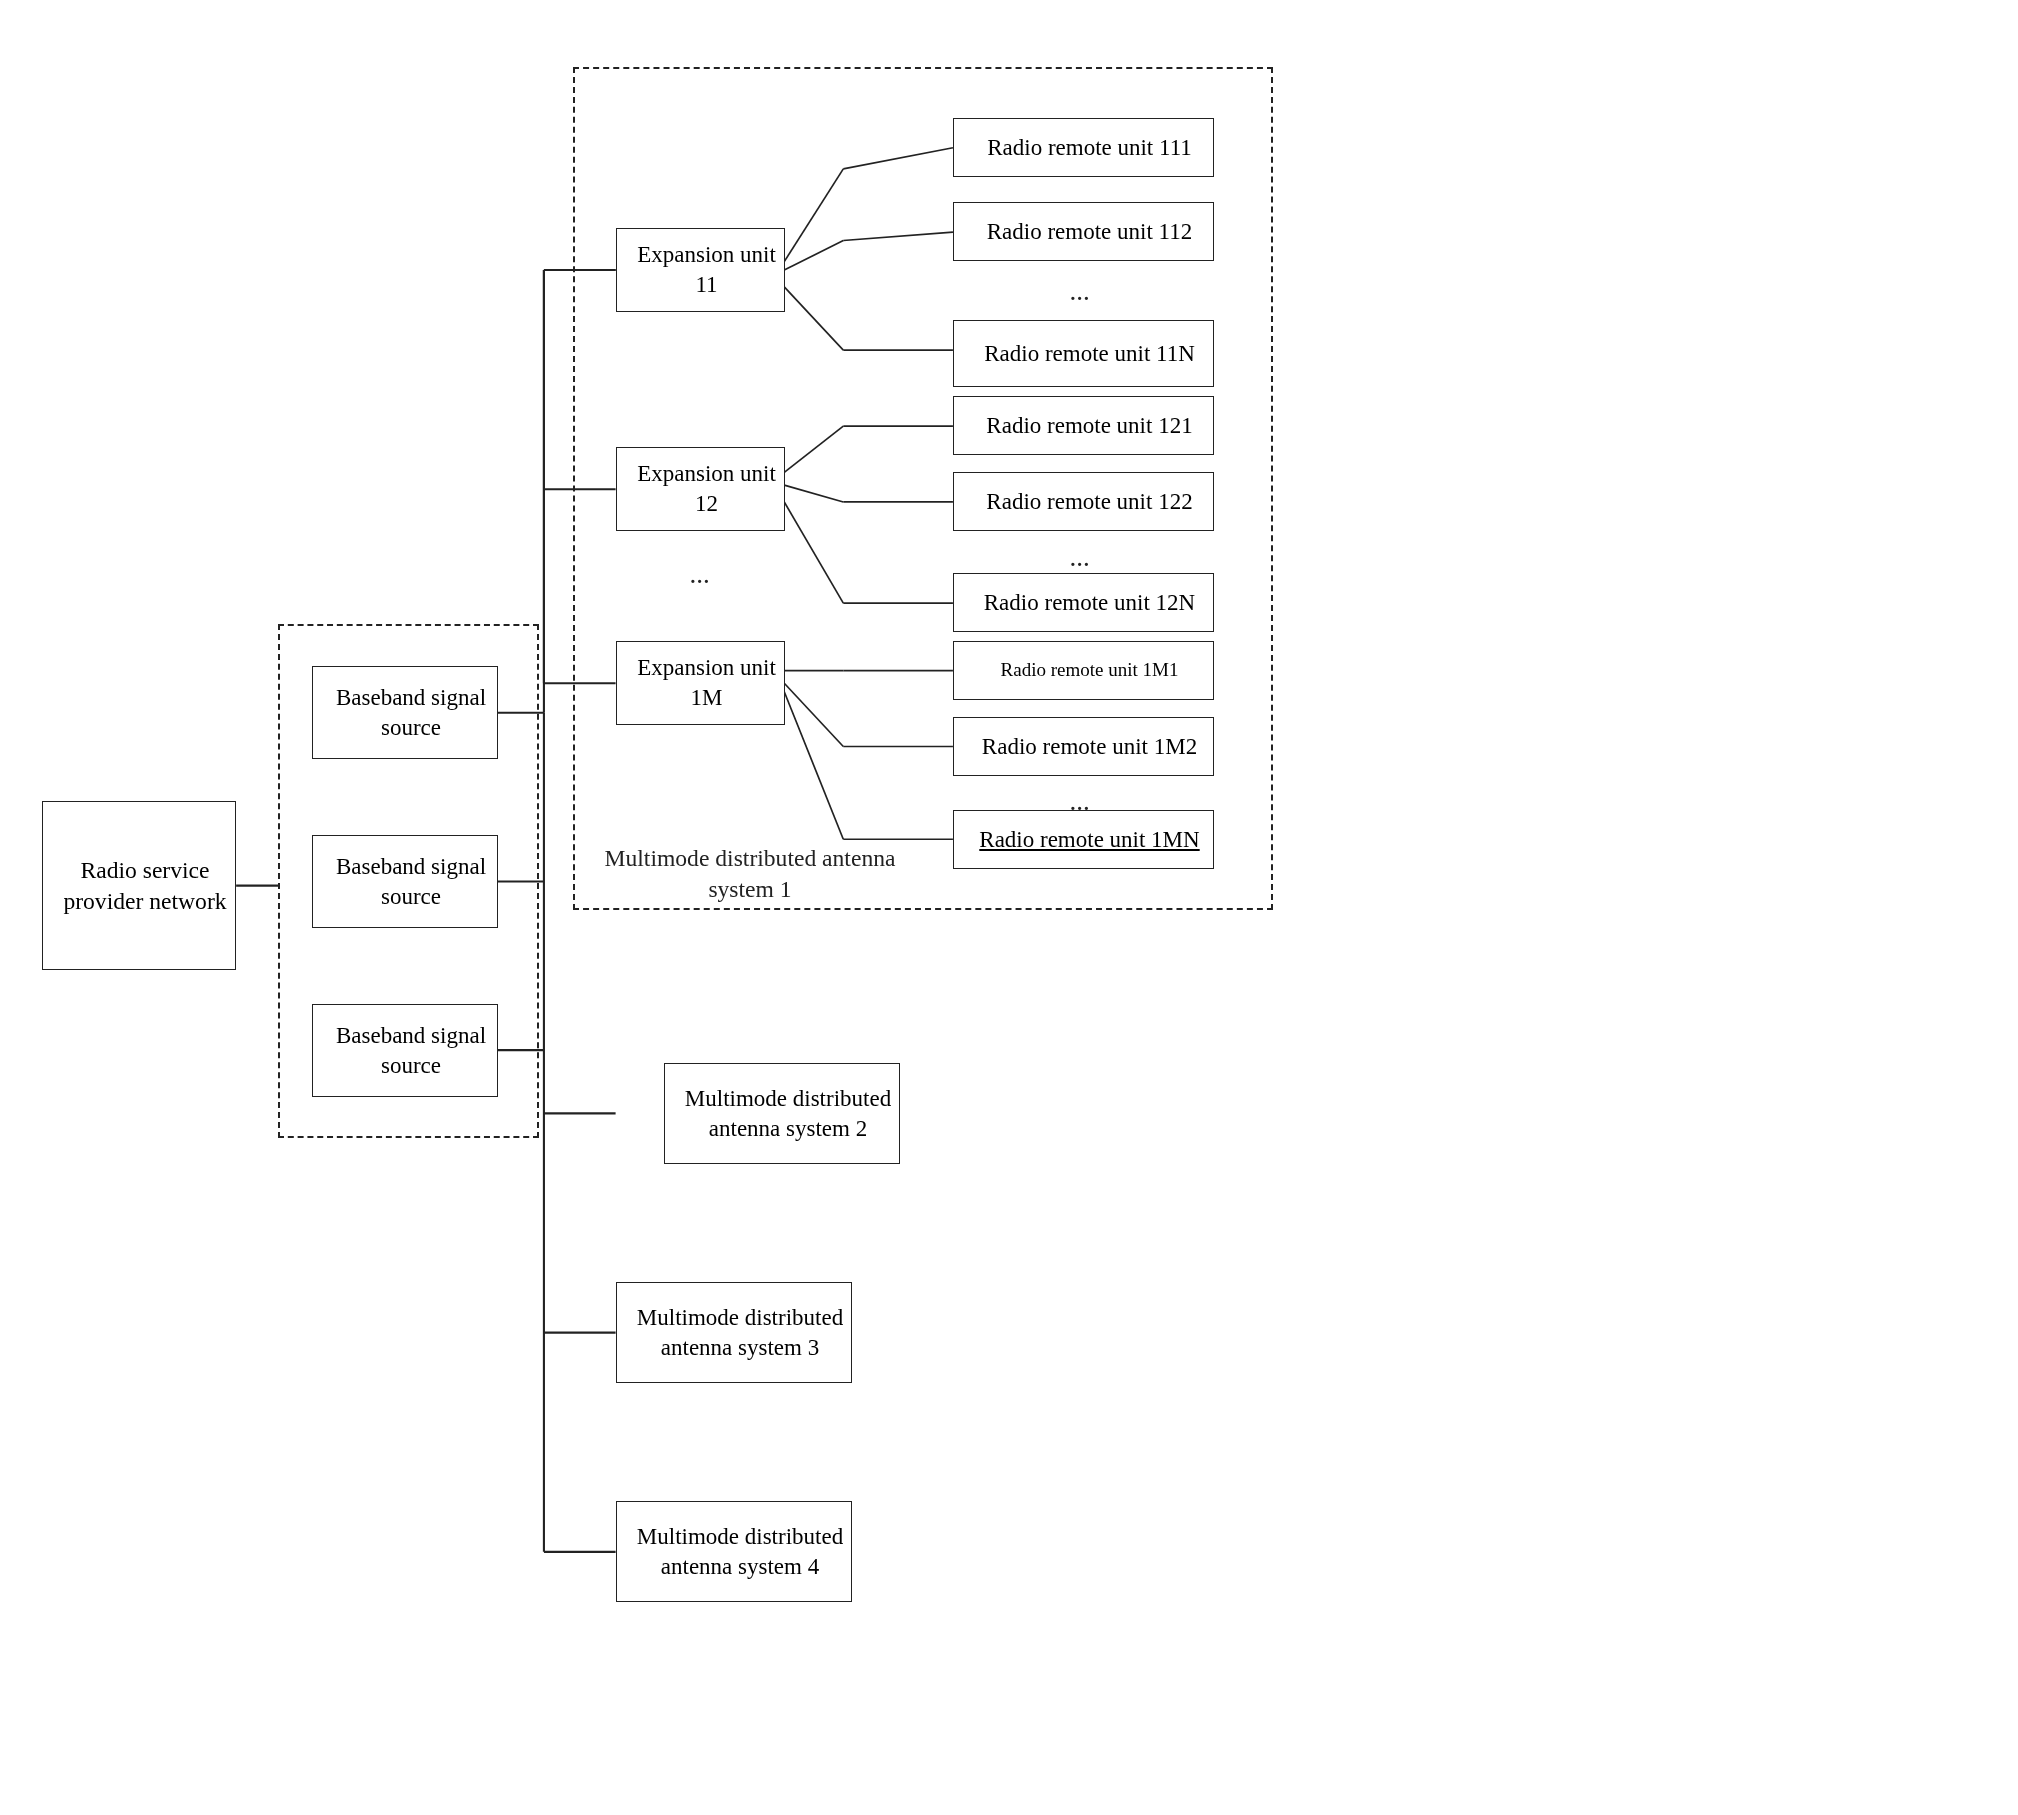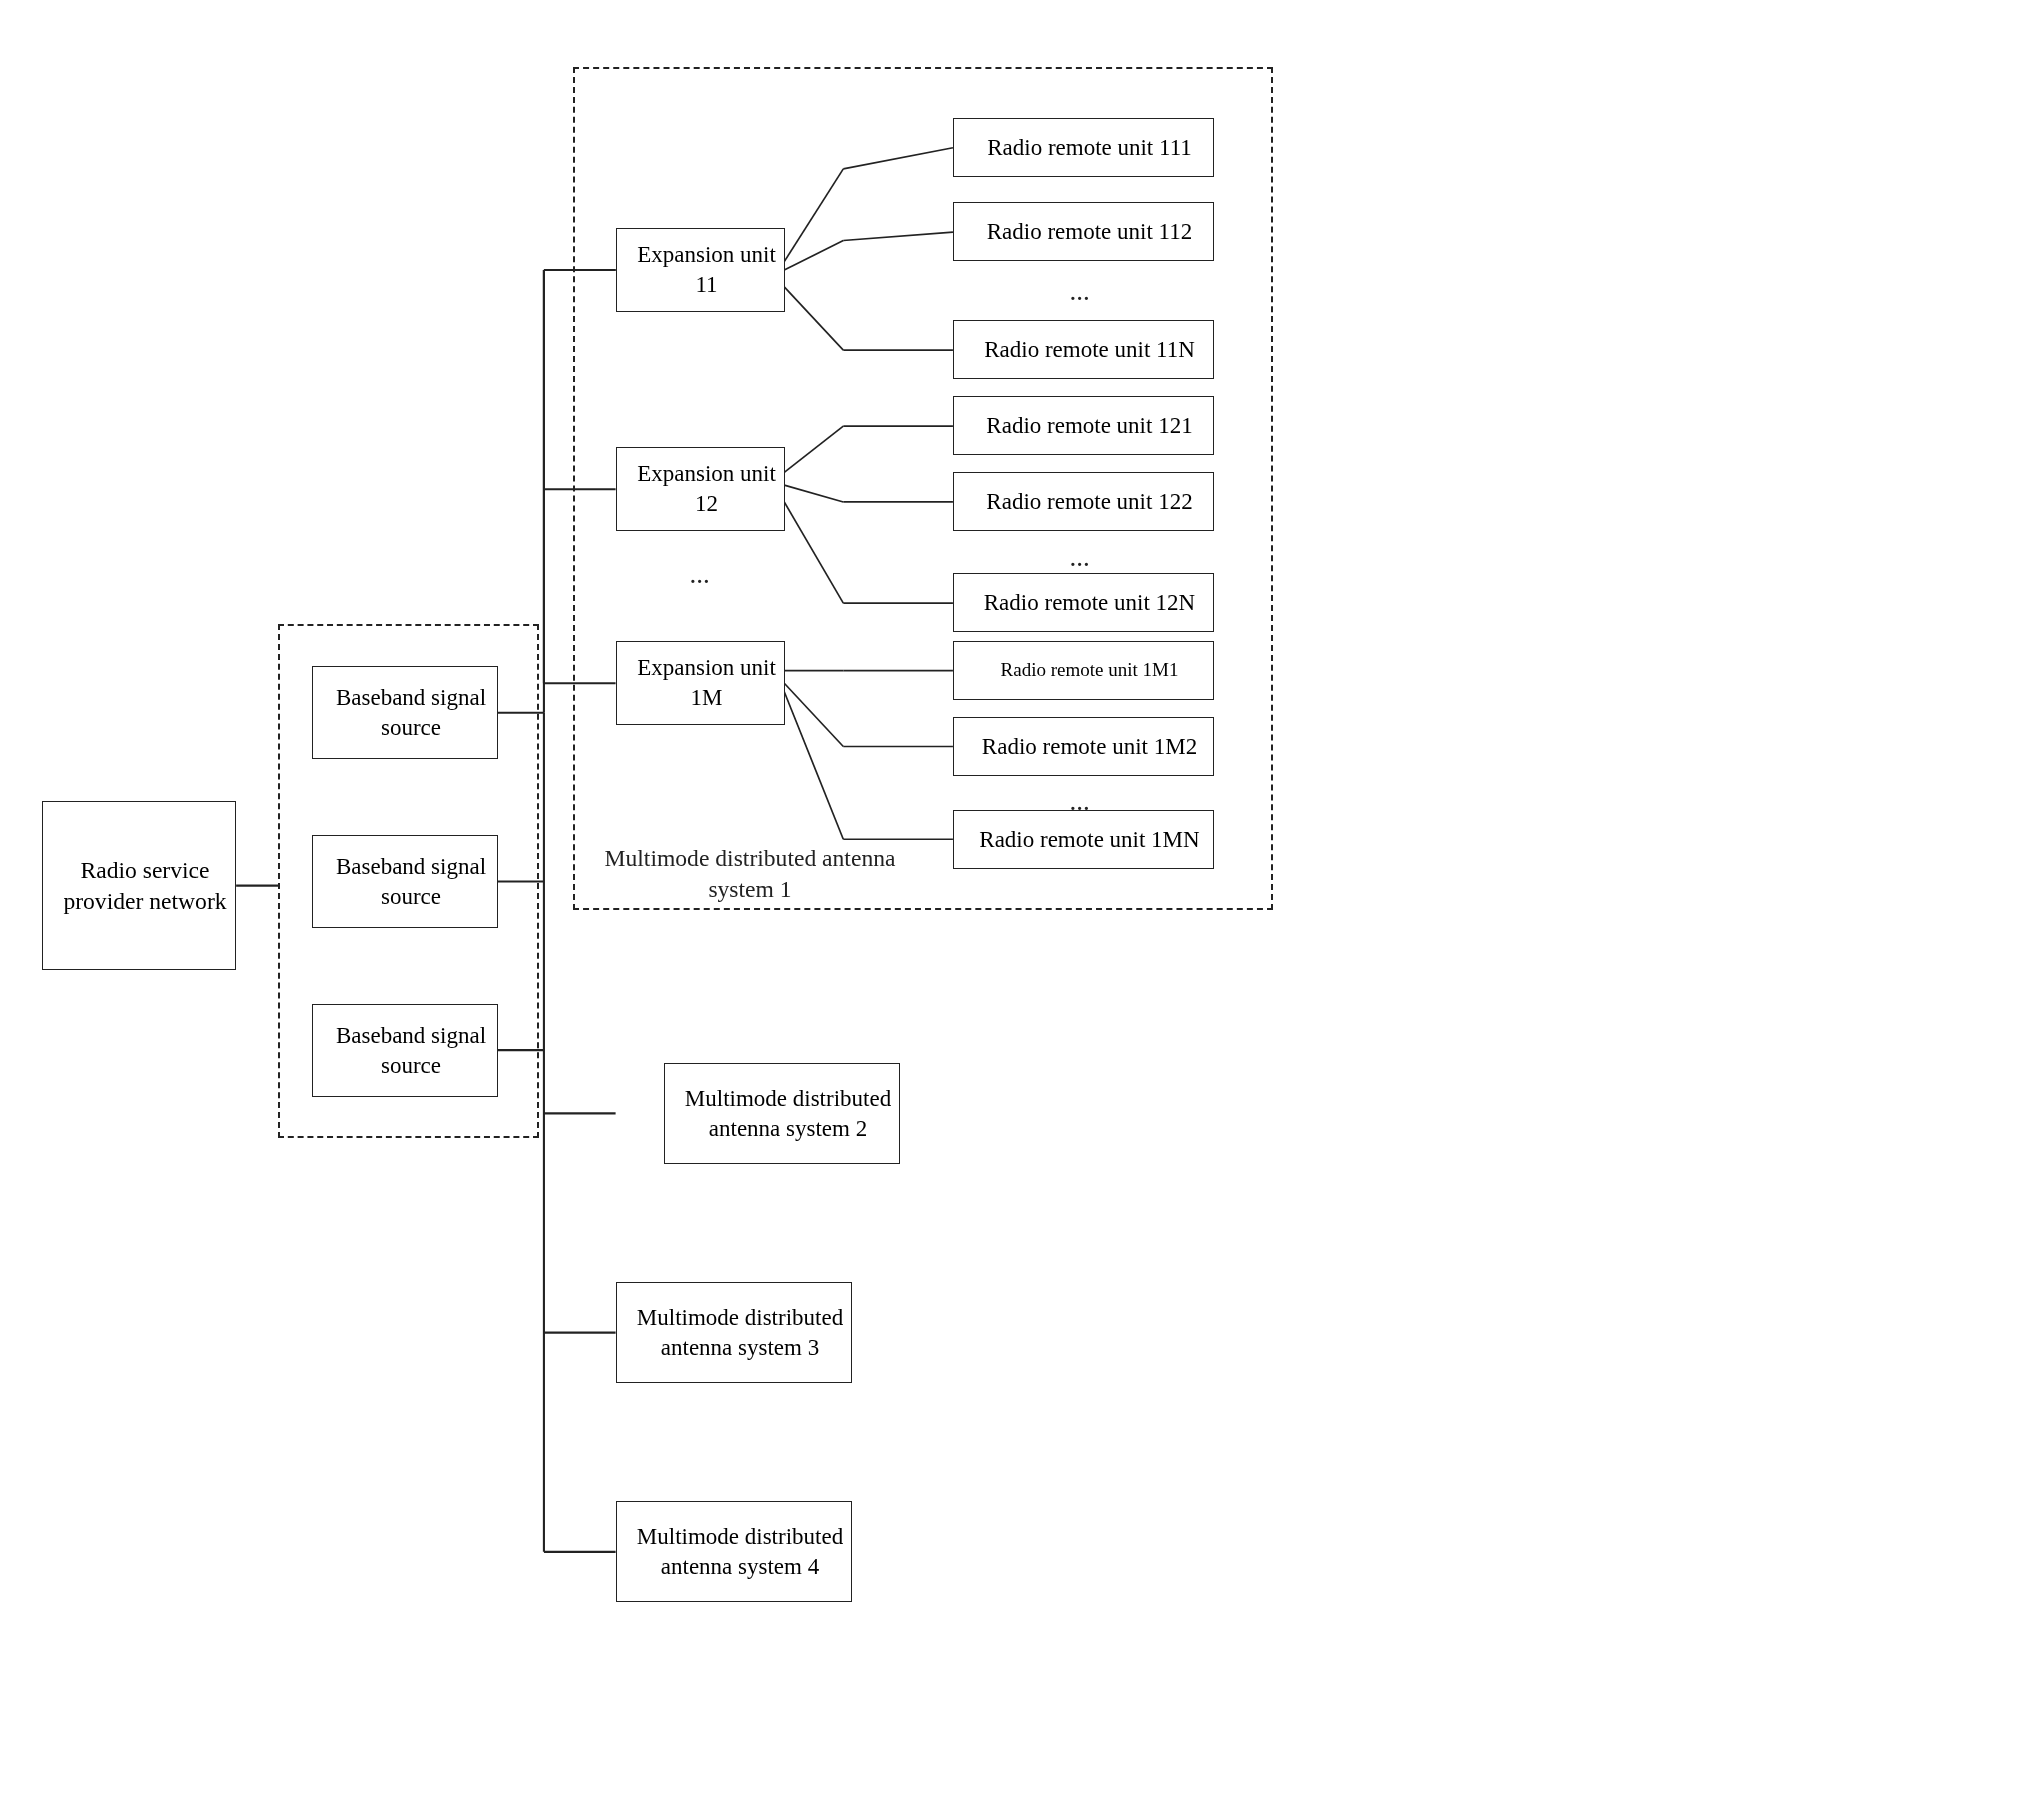--- a/index.html
+++ b/index.html
@@ -149,21 +149,21 @@
 
   <div class="box" style="left:953px; top:118px; width:261px; height:59px; font-size:23px;">
     <span>Radio remote unit 111</span>
   </div>
   <div class="box" style="left:953px; top:202px; width:261px; height:59px; font-size:23px;">
     <span>Radio remote unit 112</span>
   </div>
 
   <div class="label" style="left:1054px; top:274px; width:51px; font-size:27px; text-align:center;">...</div>
 
-  <div class="box" style="left:953px; top:320px; width:261px; height:59px; font-size:23px;">
+  <div class="box" style="left:953px; top:320px; width:261px; height:67px; font-size:23px;">
     <span>Radio remote unit 11N</span>
   </div>
 
   <div class="box" style="left:953px; top:396px; width:261px; height:59px; font-size:23px;">
     <span>Radio remote unit 121</span>
   </div>
   <div class="box" style="left:953px; top:472px; width:261px; height:59px; font-size:23px;">
     <span>Radio remote unit 122</span>
   </div>
 
@@ -175,21 +175,21 @@
 
   <div class="box" style="left:953px; top:641px; width:261px; height:59px; font-size:19px;">
     <span>Radio remote unit 1M1</span>
   </div>
   <div class="box" style="left:953px; top:717px; width:261px; height:59px; font-size:23px;">
     <span>Radio remote unit 1M2</span>
   </div>
 
   <div class="label" style="left:1054px; top:784px; width:51px; font-size:27px; text-align:center;">...</div>
 
-  <div class="box" style="left:953px; top:810px; width:261px; height:59px; font-size:23px;">
+  <div class="box" style="left:953px; top:810px; width:261px; height:59px; font-size:23px;text-decoration:underline;">
     <span>Radio remote unit 1MN</span>
   </div>
 
   <div class="box" style="left:616px; top:1063px; width:236px; height:101px; font-size:23px;margin-left:48px;">
     <span>Multimode distributed antenna system 2</span>
   </div>
 
   <div class="box" style="left:616px; top:1282px; width:236px; height:101px; font-size:23px;">
     <span>Multimode distributed antenna system 3</span>
   </div>

